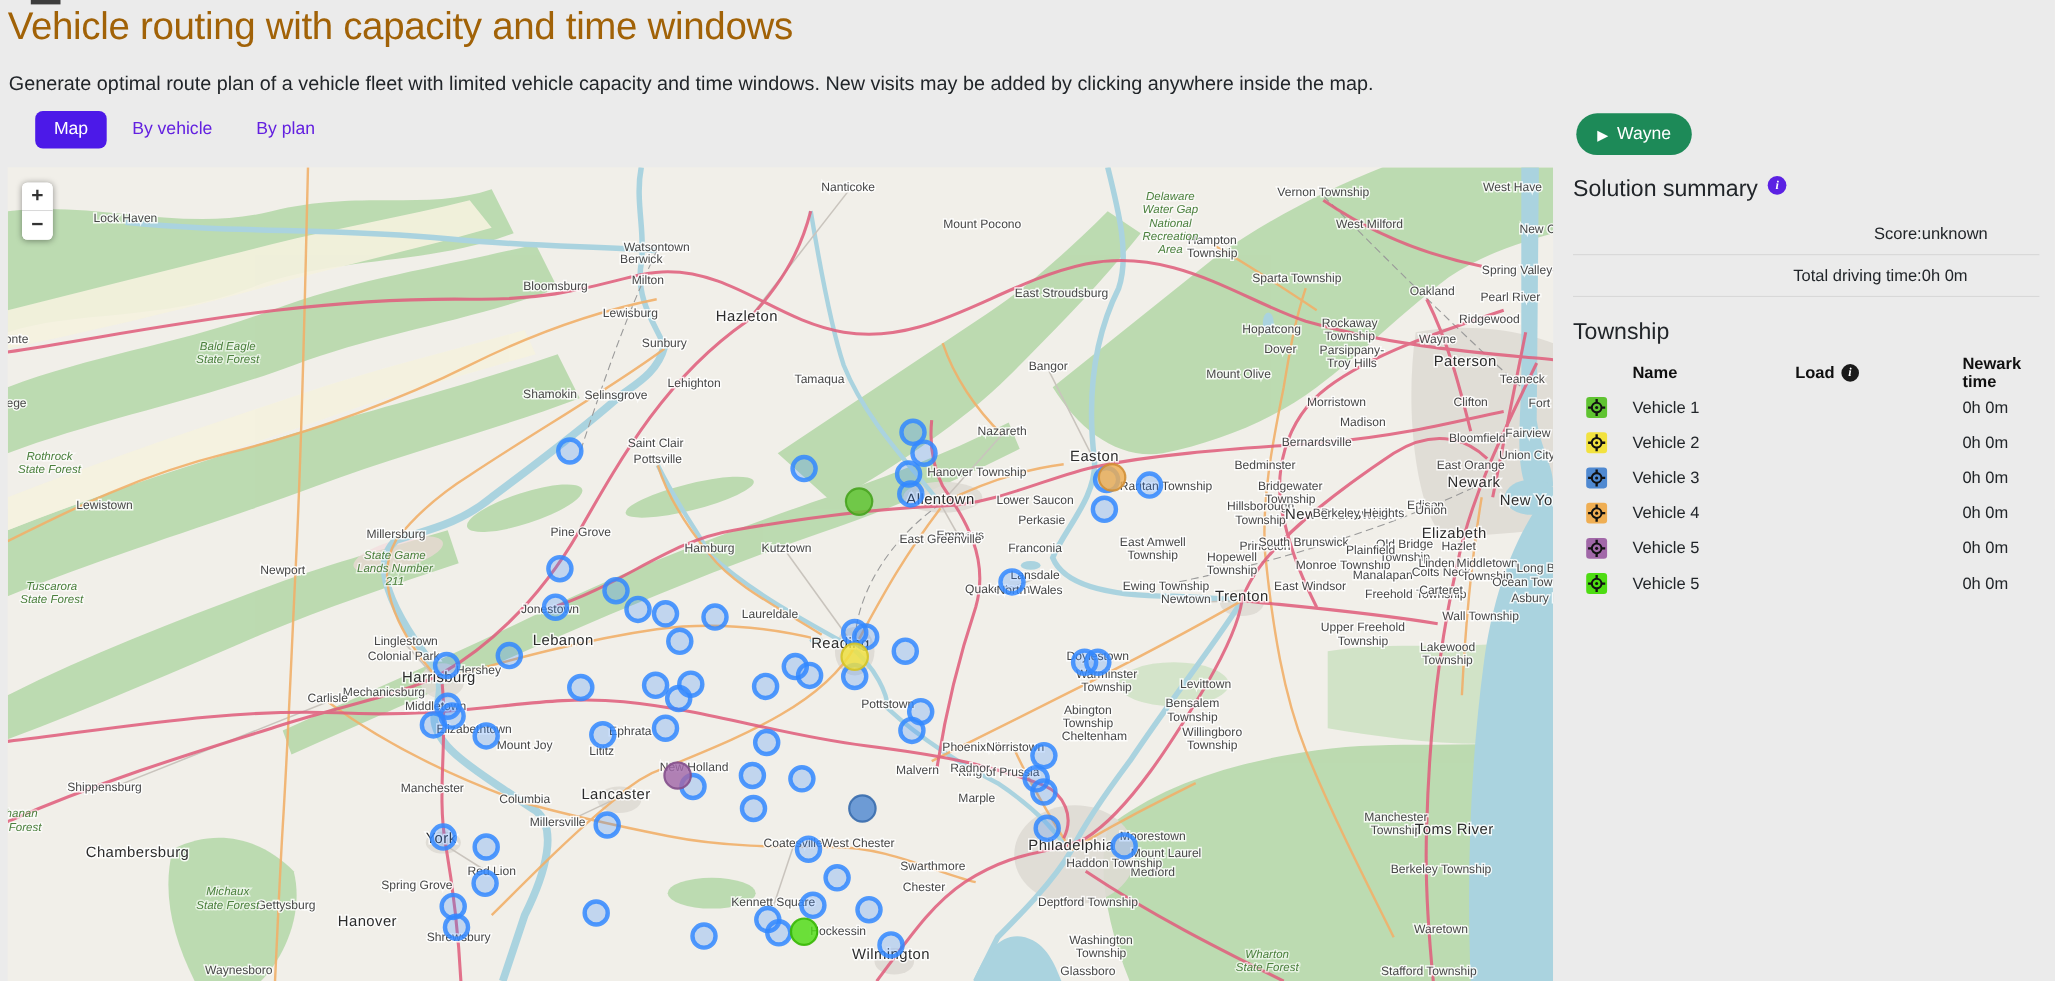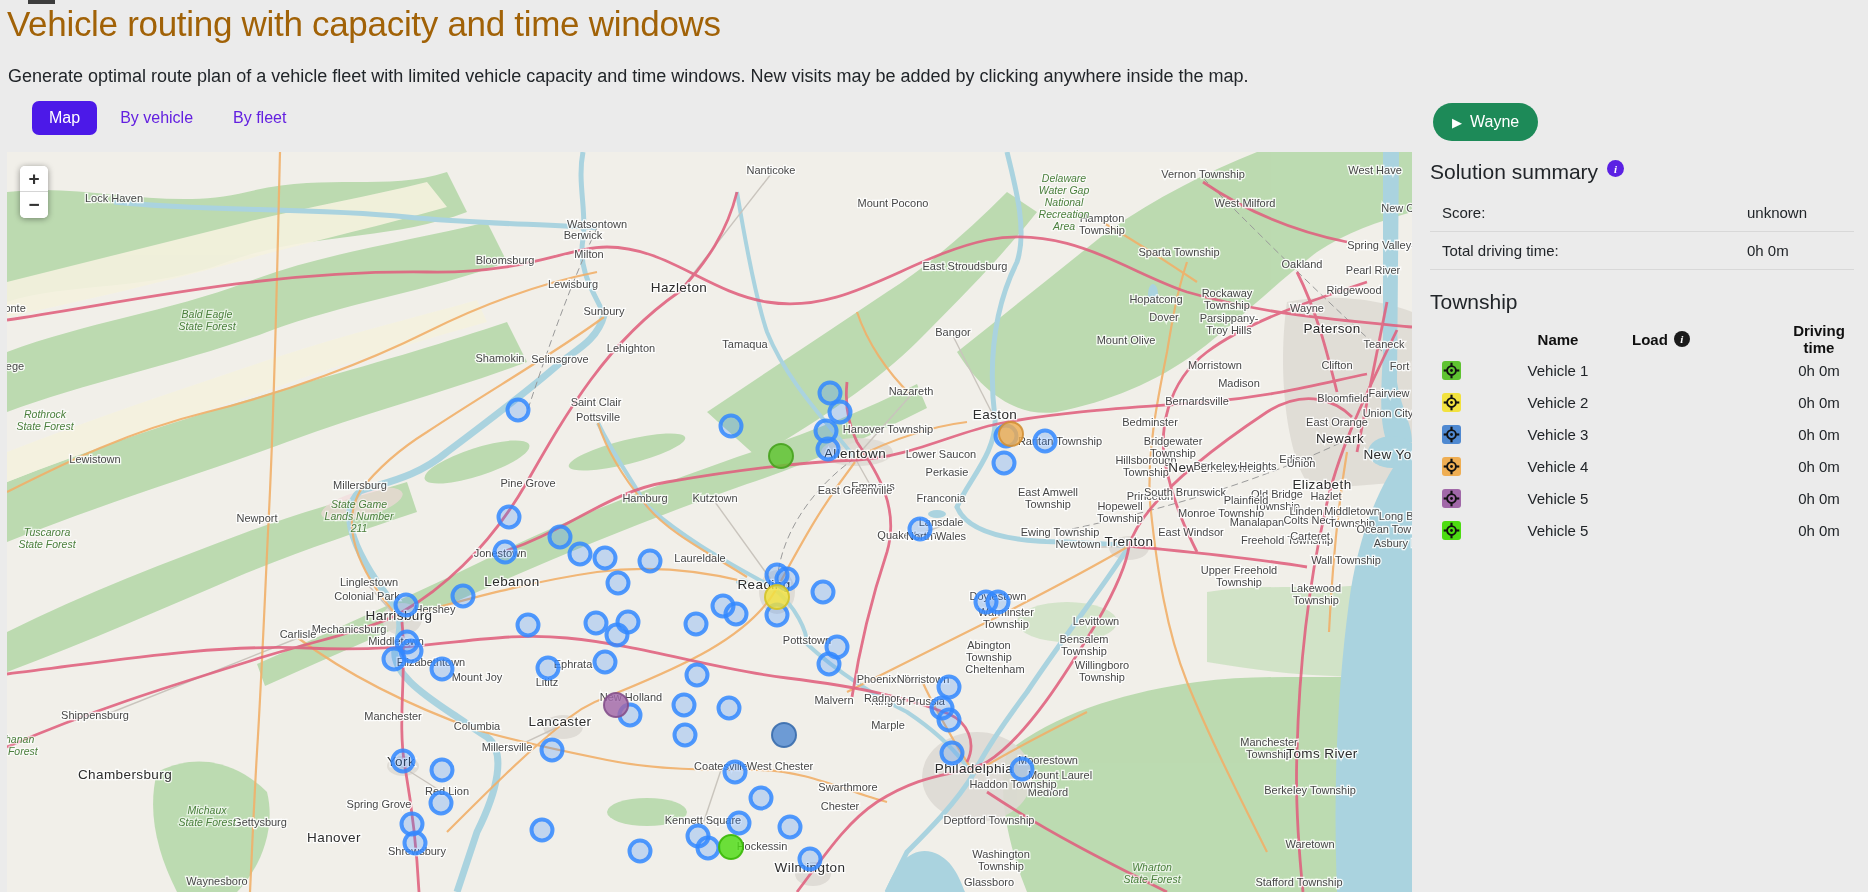--- a/index.html
+++ b/index.html
@@ -19,42 +19,42 @@
   .zoomctl .zbtn:first-child{border-bottom:1px solid #d5d5d5;}
   svg text{paint-order:stroke;stroke:rgba(255,255,255,.85);stroke-width:2.6px;fill:#474747;font-size:11px;font-family:"Liberation Sans",sans-serif;text-anchor:middle;}
   svg text.c1{font-size:13.5px;fill:#2c2c2c;letter-spacing:.4px;}
   svg text.c2{fill:#4a7f3c;font-style:italic;font-size:10.5px;stroke:rgba(255,255,255,.6);}
   
   .panel{position:absolute;left:1430px;top:160px;width:424px;color:#212529;}
   .sec-head{display:flex;align-items:flex-start;gap:9px;font-size:21px;color:#212529;}
   .info-badge{width:17px;height:17px;border-radius:50%;background:var(--accent-info);color:#fff;font:italic bold 11px "Liberation Serif",serif;display:inline-flex;align-items:center;justify-content:center;}
   .info-badge.dark{background:#1a1a1a;width:16px;height:16px;}
   .sumrow{display:flex;align-items:center;padding:10px 0 10px 12px;border-bottom:1px solid #d8d8d8;font-size:15px;}
-  .sumrow .lbl{width:305px;}
+  .sumrow .lbl{width:305px;text-align:right;}
   .vehicles-head{margin-top:20px;}
   .vtable{margin-top:8px;}
-  .vrow{display:grid;grid-template-columns:42px 148px 152px auto;align-items:center;height:32px;font-size:15px;padding-left:12px;text-align:center;}
+  .vrow{display:grid;grid-template-columns:42px 148px 152px auto;align-items:center;height:32px;font-size:15px;padding-left:12px;}
   .vrow.hdr{font-weight:bold;color:#101010;height:30px;margin-bottom:2px;}
   .vrow.hdr .loadhdr{display:flex;align-items:center;gap:6px;}
   .vicon{width:19px;height:19px;border-radius:3px;display:flex;align-items:center;justify-content:center;}
   .loadbar{width:132px;height:15px;border-radius:8px;background:#e8edf3;position:relative;overflow:hidden;}
   .loadbar .fill{position:absolute;left:0;top:0;bottom:0;background:#8ea4b8;border-radius:8px;}
 </style>
 </head>
 <body style="--accent: #4c19e8; --link: #6320e0; --green: #1d8a58; --accent-info: #5b21e3;">
 
 <div class="artifact"></div>
 
 <h1 class="title">Vehicle routing with capacity and time windows</h1>
 <div class="subtitle">Generate optimal route plan of a vehicle fleet with limited vehicle capacity and time windows. New visits may be added by clicking anywhere inside the map.</div>
 
 <div class="tabs">
   <button class="tab active">Map</button>
   <button class="tab">By vehicle</button>
-  <button class="tab">By fleet</button>
+  <button class="tab">By plan</button>
 </div>
 
 <button class="solve-btn">
   <span class="play">▶</span>
   <span>Wayne</span>
 </button>
 
 <div class="map">
   <div class="zoomctl">
     <button class="zbtn">+</button>
@@ -436,21 +436,21 @@
     <span>Township</span>
   </div>
   <div class="vtable">
     <div class="vrow hdr">
       <span></span>
       <span>Name</span>
       <span class="loadhdr">
         <span>Load</span>
         <span class="info-badge dark">i</span>
       </span>
-      <span>Driving time</span>
+      <span>Newark time</span>
     </div>
     <div id="vehicle-rows">
         <div class="vrow">
           <span class="vicon" style="background: rgb(95, 195, 49);">
             <svg width="17" height="17" viewBox="0 0 24 24">
               <circle cx="12" cy="12" r="6.2" fill="none" stroke="#111" stroke-width="2.6"></circle>
               <line x1="12" y1="1" x2="12" y2="6" stroke="#111" stroke-width="3"></line>
               <line x1="12" y1="18" x2="12" y2="23" stroke="#111" stroke-width="3"></line>
               <line x1="1" y1="12" x2="6" y2="12" stroke="#111" stroke-width="3"></line>
               <line x1="18" y1="12" x2="23" y2="12" stroke="#111" stroke-width="3"></line>

